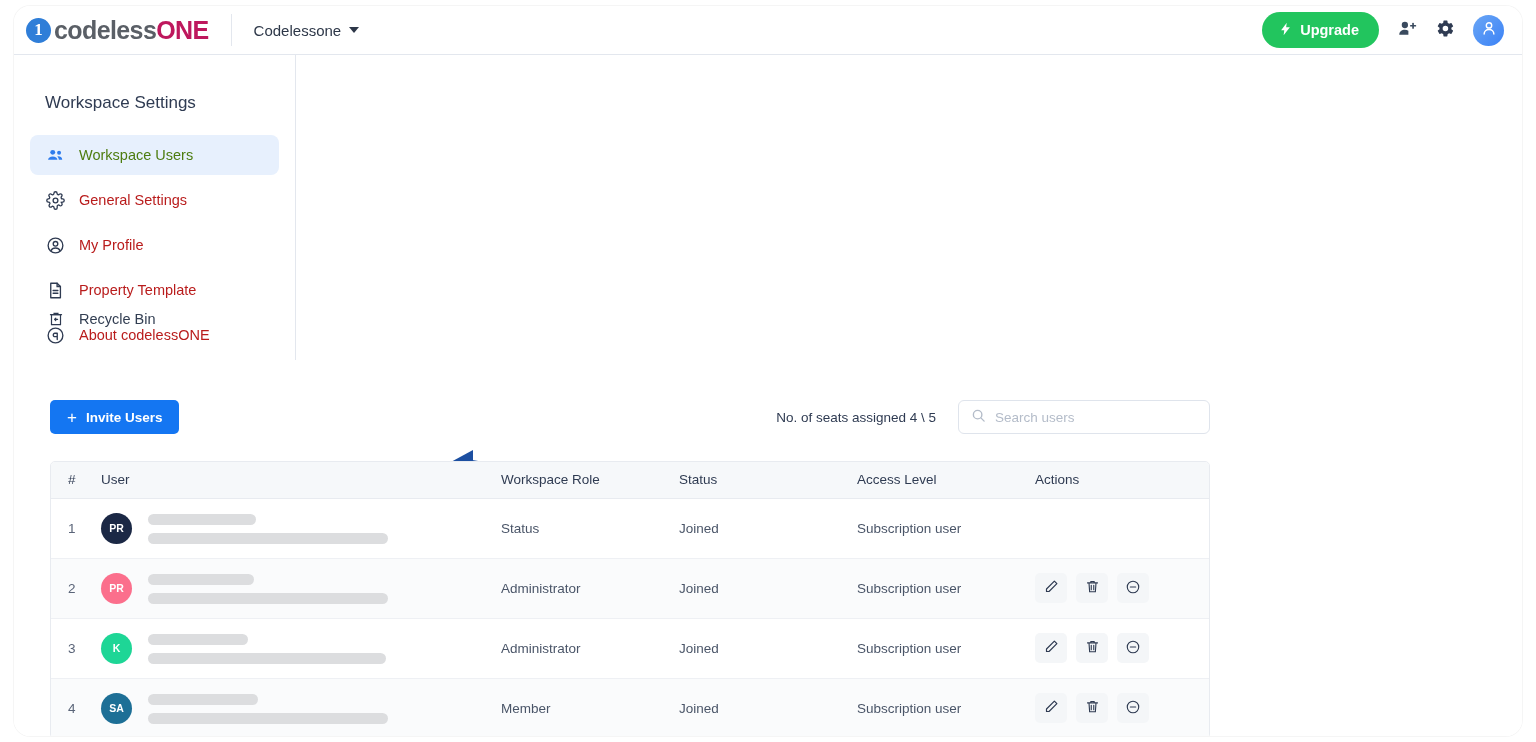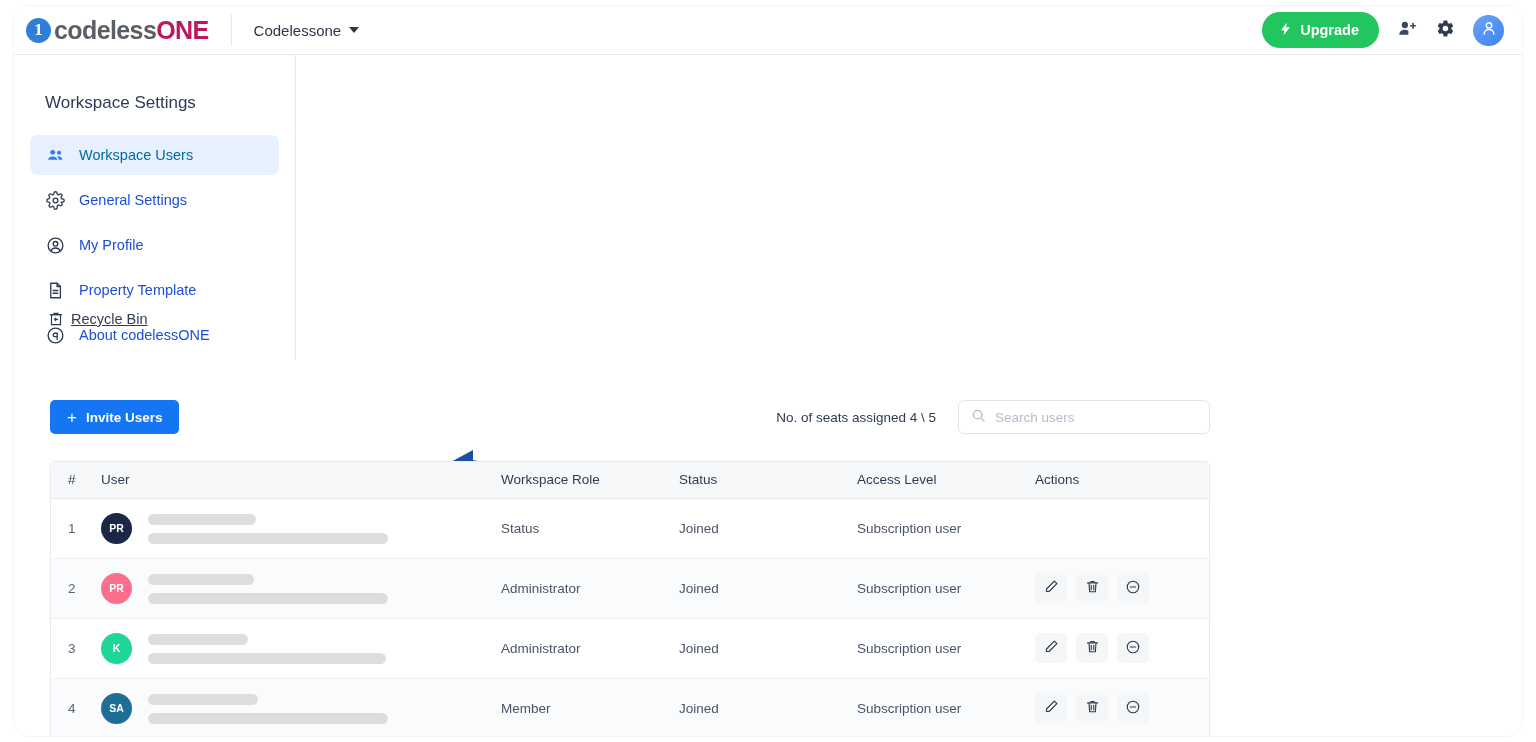--- a/index.html
+++ b/index.html
@@ -97,32 +97,32 @@
   }
   .sidebar-title {
     font-size: 17px; color: #2f3b52;
     margin: 38px 0 22px 31px;
   }
   .nav-item {
     display: flex; align-items: center; gap: 14px;
     height: 40px; margin: 0 16px 5px 16px;
     padding-left: 16px;
     border-radius: 8px;
-    font-size: 14.5px; color: #1d4ed8;
+    font-size: 14.5px; color: #b91c1c;
     cursor: pointer;
   }
-  .nav-item.active { background: #e7f0fd; color: #0369a1; }
+  .nav-item.active { background: #e7f0fd; color: #4d7c0f; }
   .nav-item.active svg { stroke: #2f7ced; fill: none; }
   .nav-item.active svg.filled { fill: #2f7ced; stroke: none; }
   .nav-icon { width: 19px; display: flex; align-items: center; justify-content: center; flex: 0 0 19px; }
   .recycle {
     position: absolute; left: 16px; bottom: 22px;
-    display: flex; align-items: center; gap: 6px;
+    display: flex; align-items: center; gap: 14px;
     padding-left: 16px; height: 38px;
-    font-size: 14.5px; color: #323e52; cursor: pointer; text-decoration: underline;
+    font-size: 14.5px; color: #323e52; cursor: pointer;
   }
 
   .main {
     flex: 1; position: relative;
     background: #ffffff;
     padding: 0;
   }
 
   
   .toolbar {

